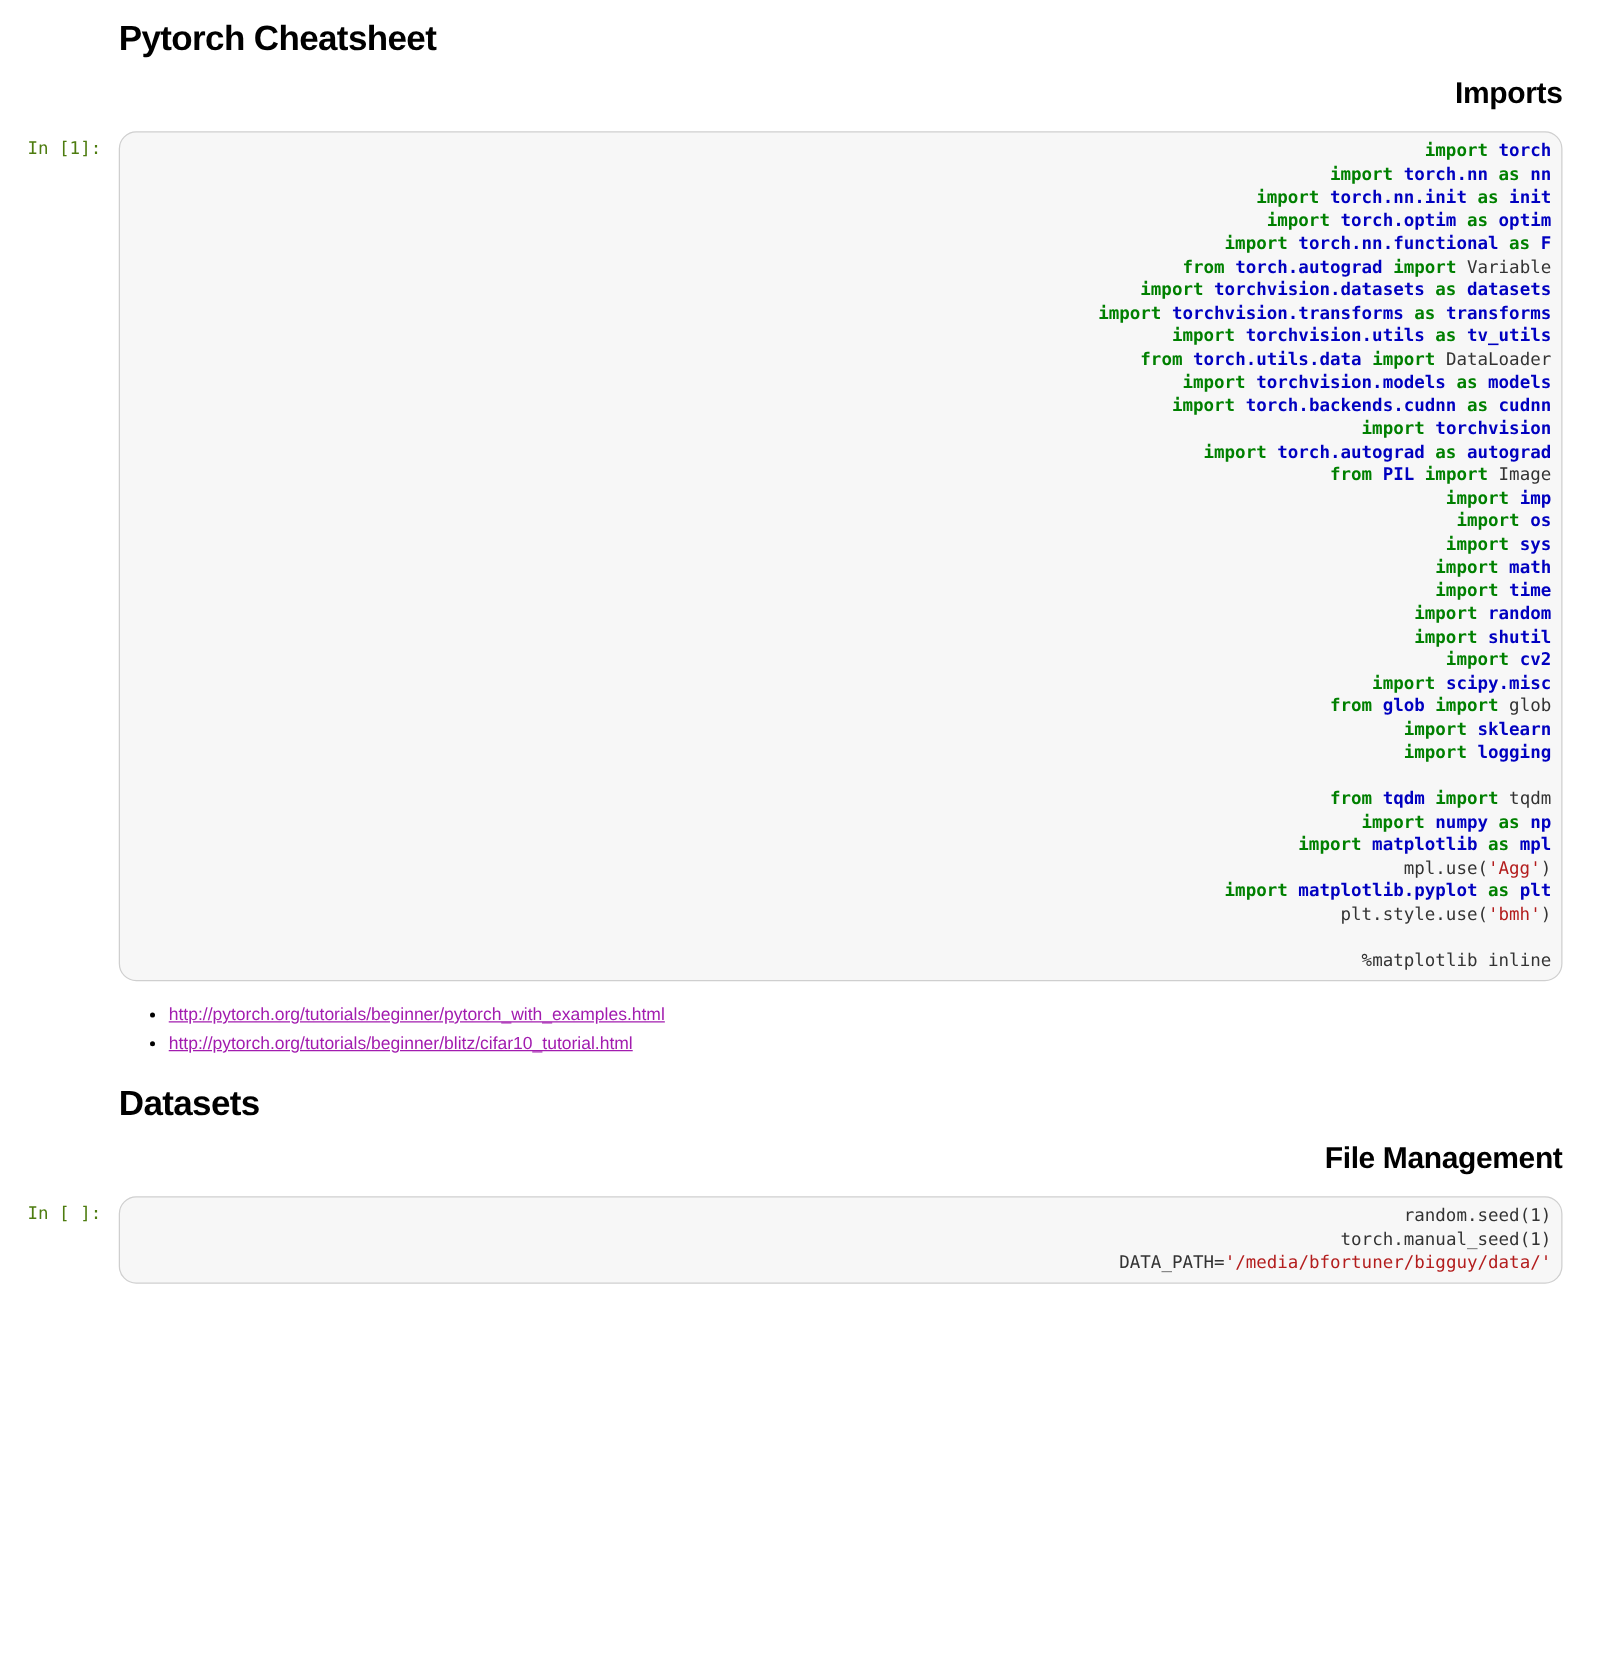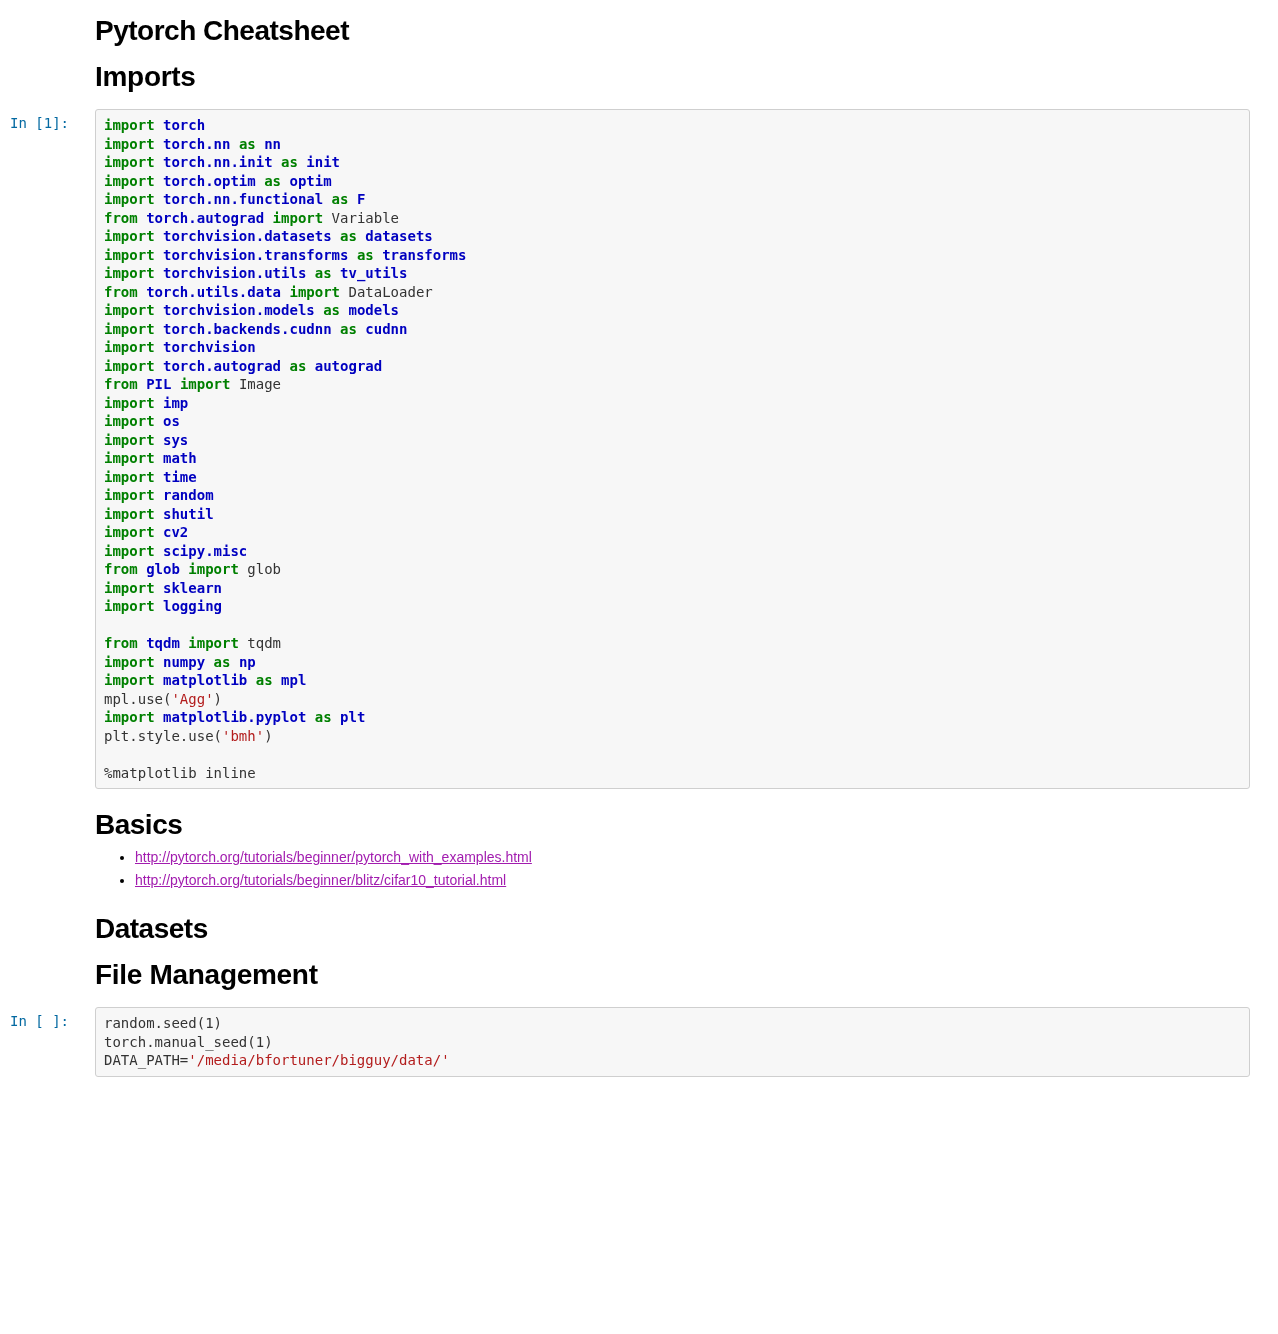--- a/index.html
+++ b/index.html
@@ -17,62 +17,64 @@
   
   .cell {
     display: flex;
     align-items: flex-start;
     padding: 5px 0;
   }
   .prompt {
     width: 75px;
     min-width: 75px;
     padding: 6px 4px 0 0;
-    text-align: left;
+    text-align: right;
     font-family: Menlo, Monaco, "DejaVu Sans Mono", "Courier New", monospace;
     font-size: 14px;
-    color: #0369a1;
+    color: #4d7c0f;
     box-sizing: border-box;
   }
   .cell-body {
     flex: 1;
     margin-left: 10px;
     margin-right: 10px;
   }
   
   .text-cell .cell-body h1 {
     font-size: 28px;
     font-weight: 700;
     margin: 10px 0 6px 0;
     letter-spacing: -0.5px;
   }
   .text-cell .cell-body h2 {
-    font-size: 28px;
+    font-size: 24px;
     font-weight: 700;
     margin: 14px 0 6px 0;
     letter-spacing: -0.3px;
+    text-align: right;
   }
   .text-cell .cell-body ul {
     margin: 6px 0 0 0;
     padding-left: 40px;
   }
   .text-cell .cell-body li {
     line-height: 1.5;
     margin-bottom: 2px;
   }
   .text-cell .cell-body a {
     color: #a21caf;
     text-decoration: underline;
   }
   
   .code-cell .input-area {
     background: #f7f7f7;
     border: 1px solid #cfcfcf;
-    border-radius: 3px;
+    border-radius: 14px;
     padding: 6px 8px;
+    text-align: right;
   }
   pre.code {
     margin: 0;
     font-family: Menlo, Monaco, "DejaVu Sans Mono", "Courier New", monospace;
     font-size: 14px;
     line-height: 18.5px;
     white-space: pre;
     color: #333;
     overflow-x: auto;
   }
@@ -132,21 +134,20 @@
 <span class="kw">import</span><span class="pl"> </span><span class="nm">matplotlib.pyplot</span><span class="pl"> </span><span class="kw">as</span><span class="pl"> </span><span class="nm">plt</span>
 <span class="pl">plt.style.use(</span><span class="st">'bmh'</span><span class="pl">)</span>
 <span class="pl"></span>
 <span class="pl">%matplotlib inline</span></pre>
         </div>
       </div>
     </div>
     <div class="cell text-cell">
       <div class="prompt"></div>
       <div class="cell-body">
-        <h1>Basics</h1>
         <ul>
           <li><a href="#">http://pytorch.org/tutorials/beginner/pytorch_with_examples.html</a></li>
           <li><a href="#">http://pytorch.org/tutorials/beginner/blitz/cifar10_tutorial.html</a></li>
         </ul>
       </div>
     </div>
     <div class="cell text-cell">
       <div class="prompt"></div>
       <div class="cell-body">
         <h1>Datasets</h1>

